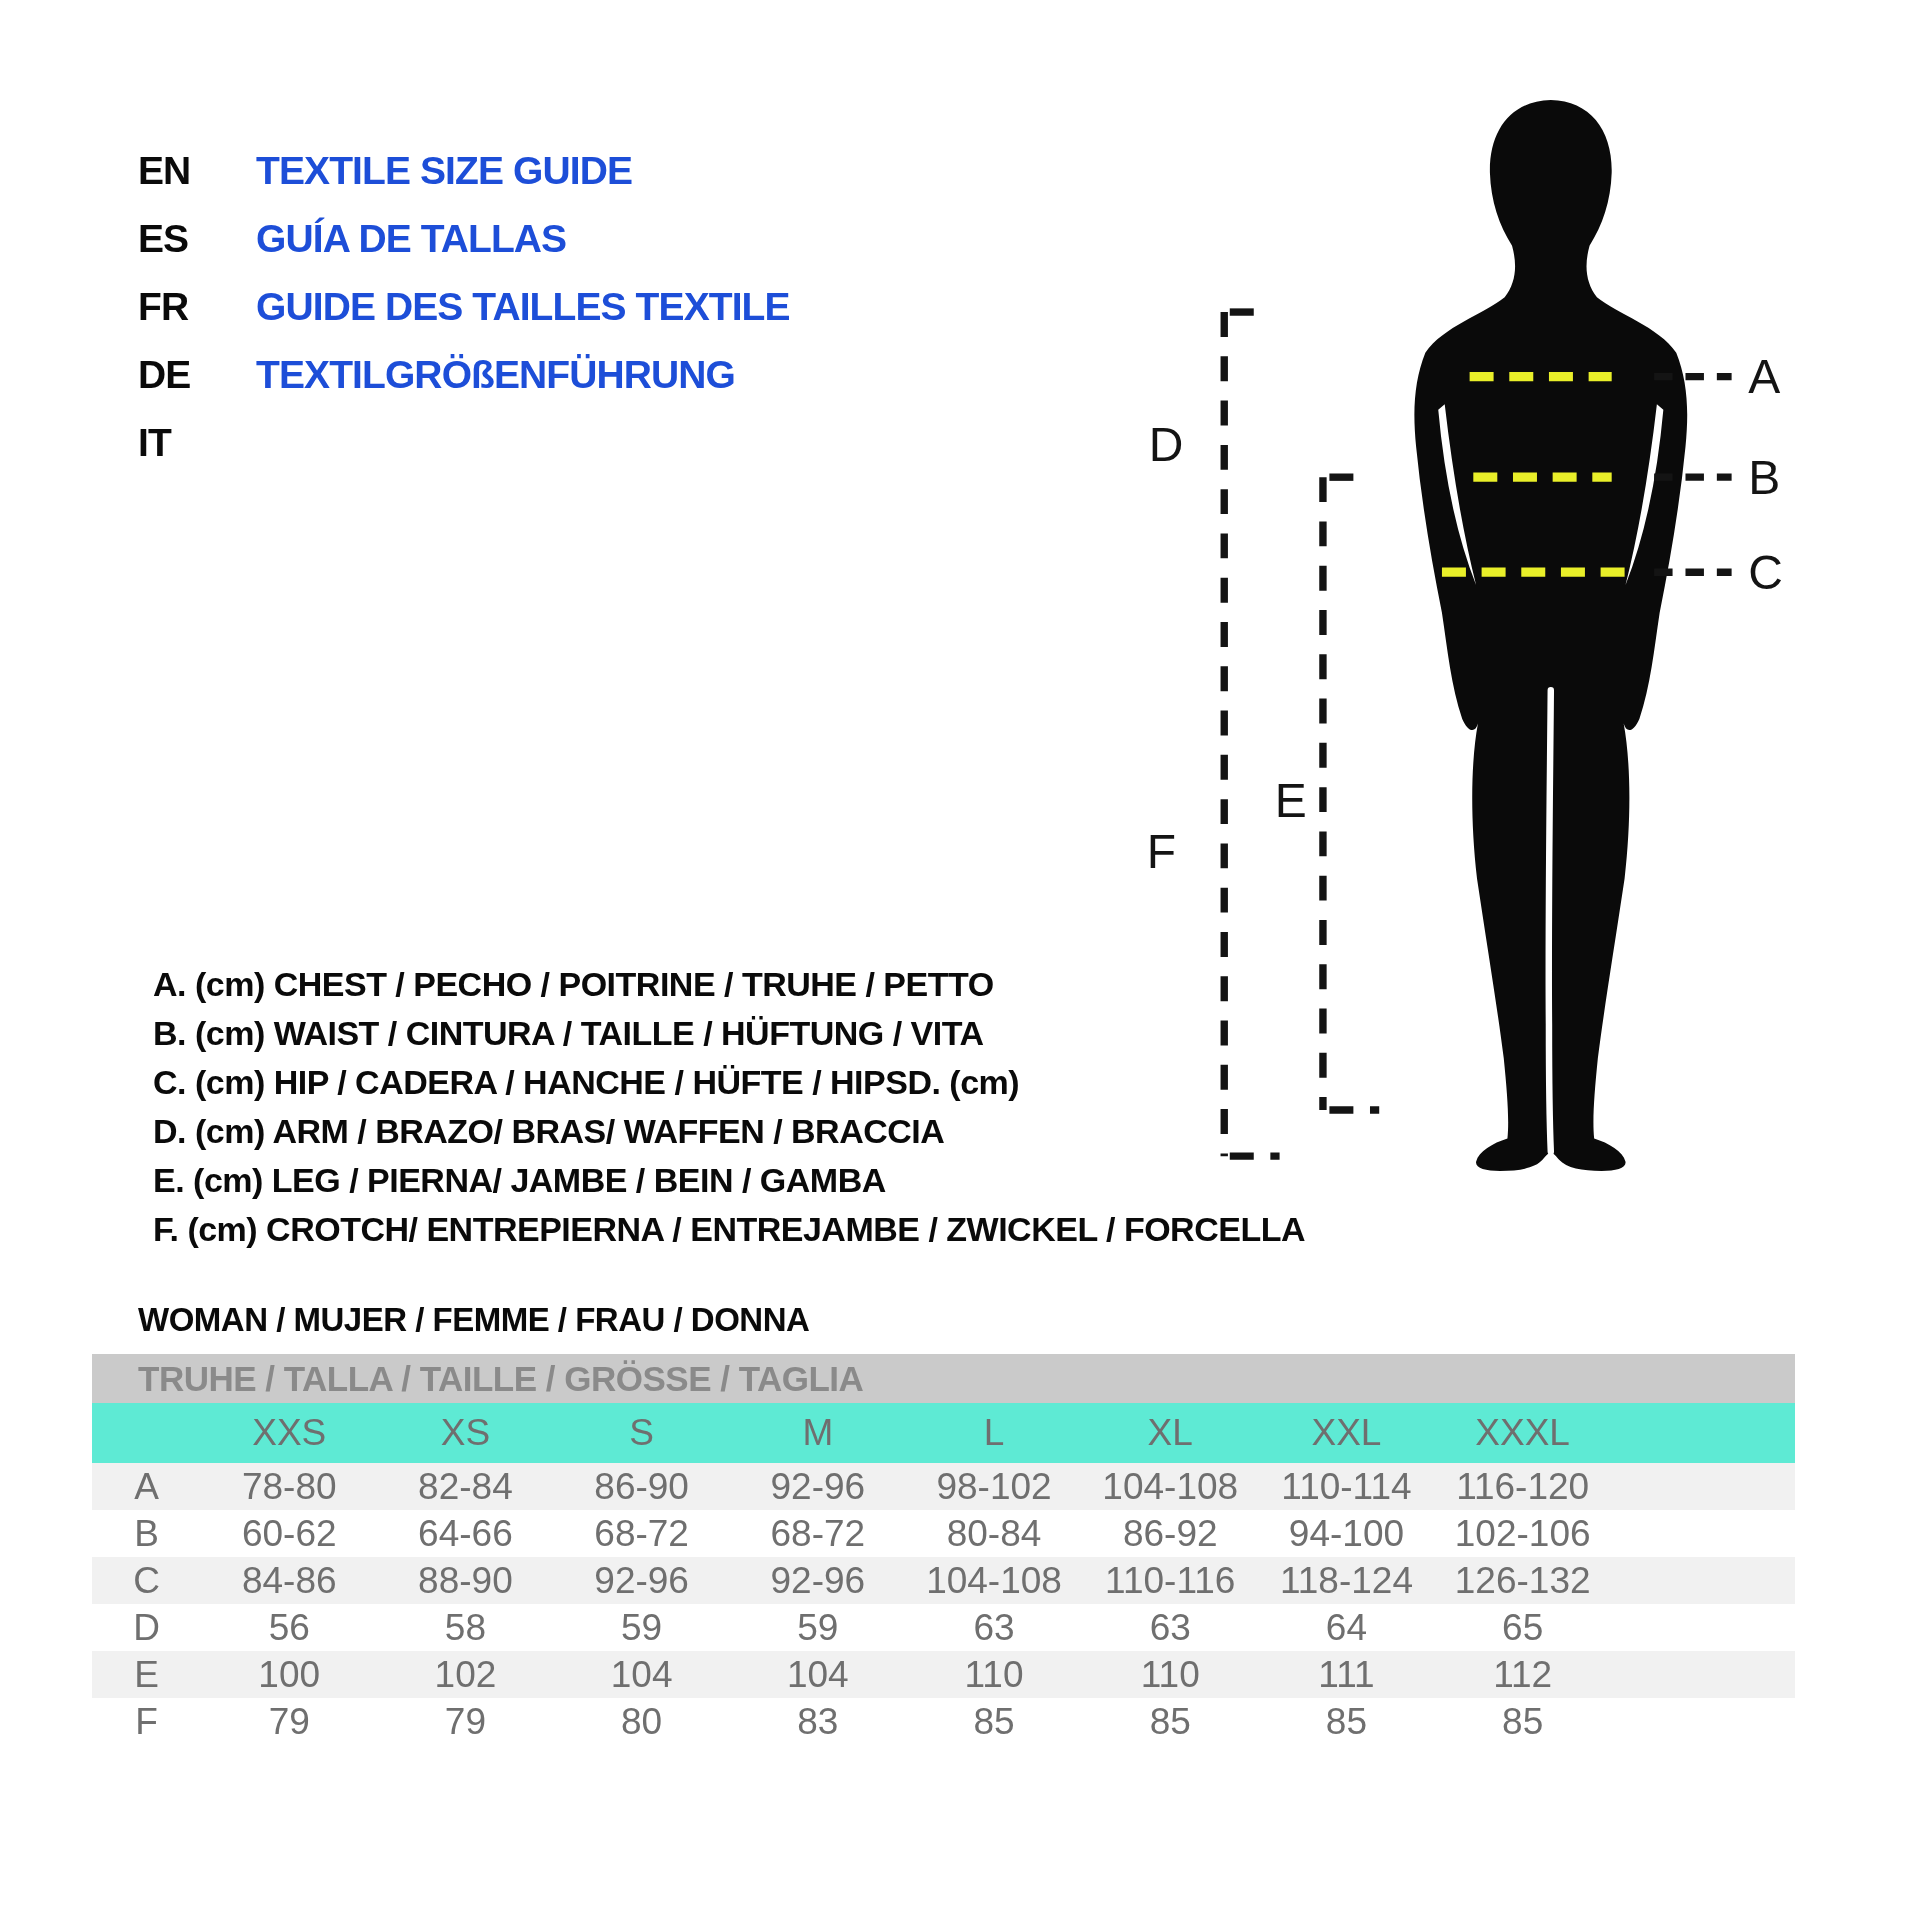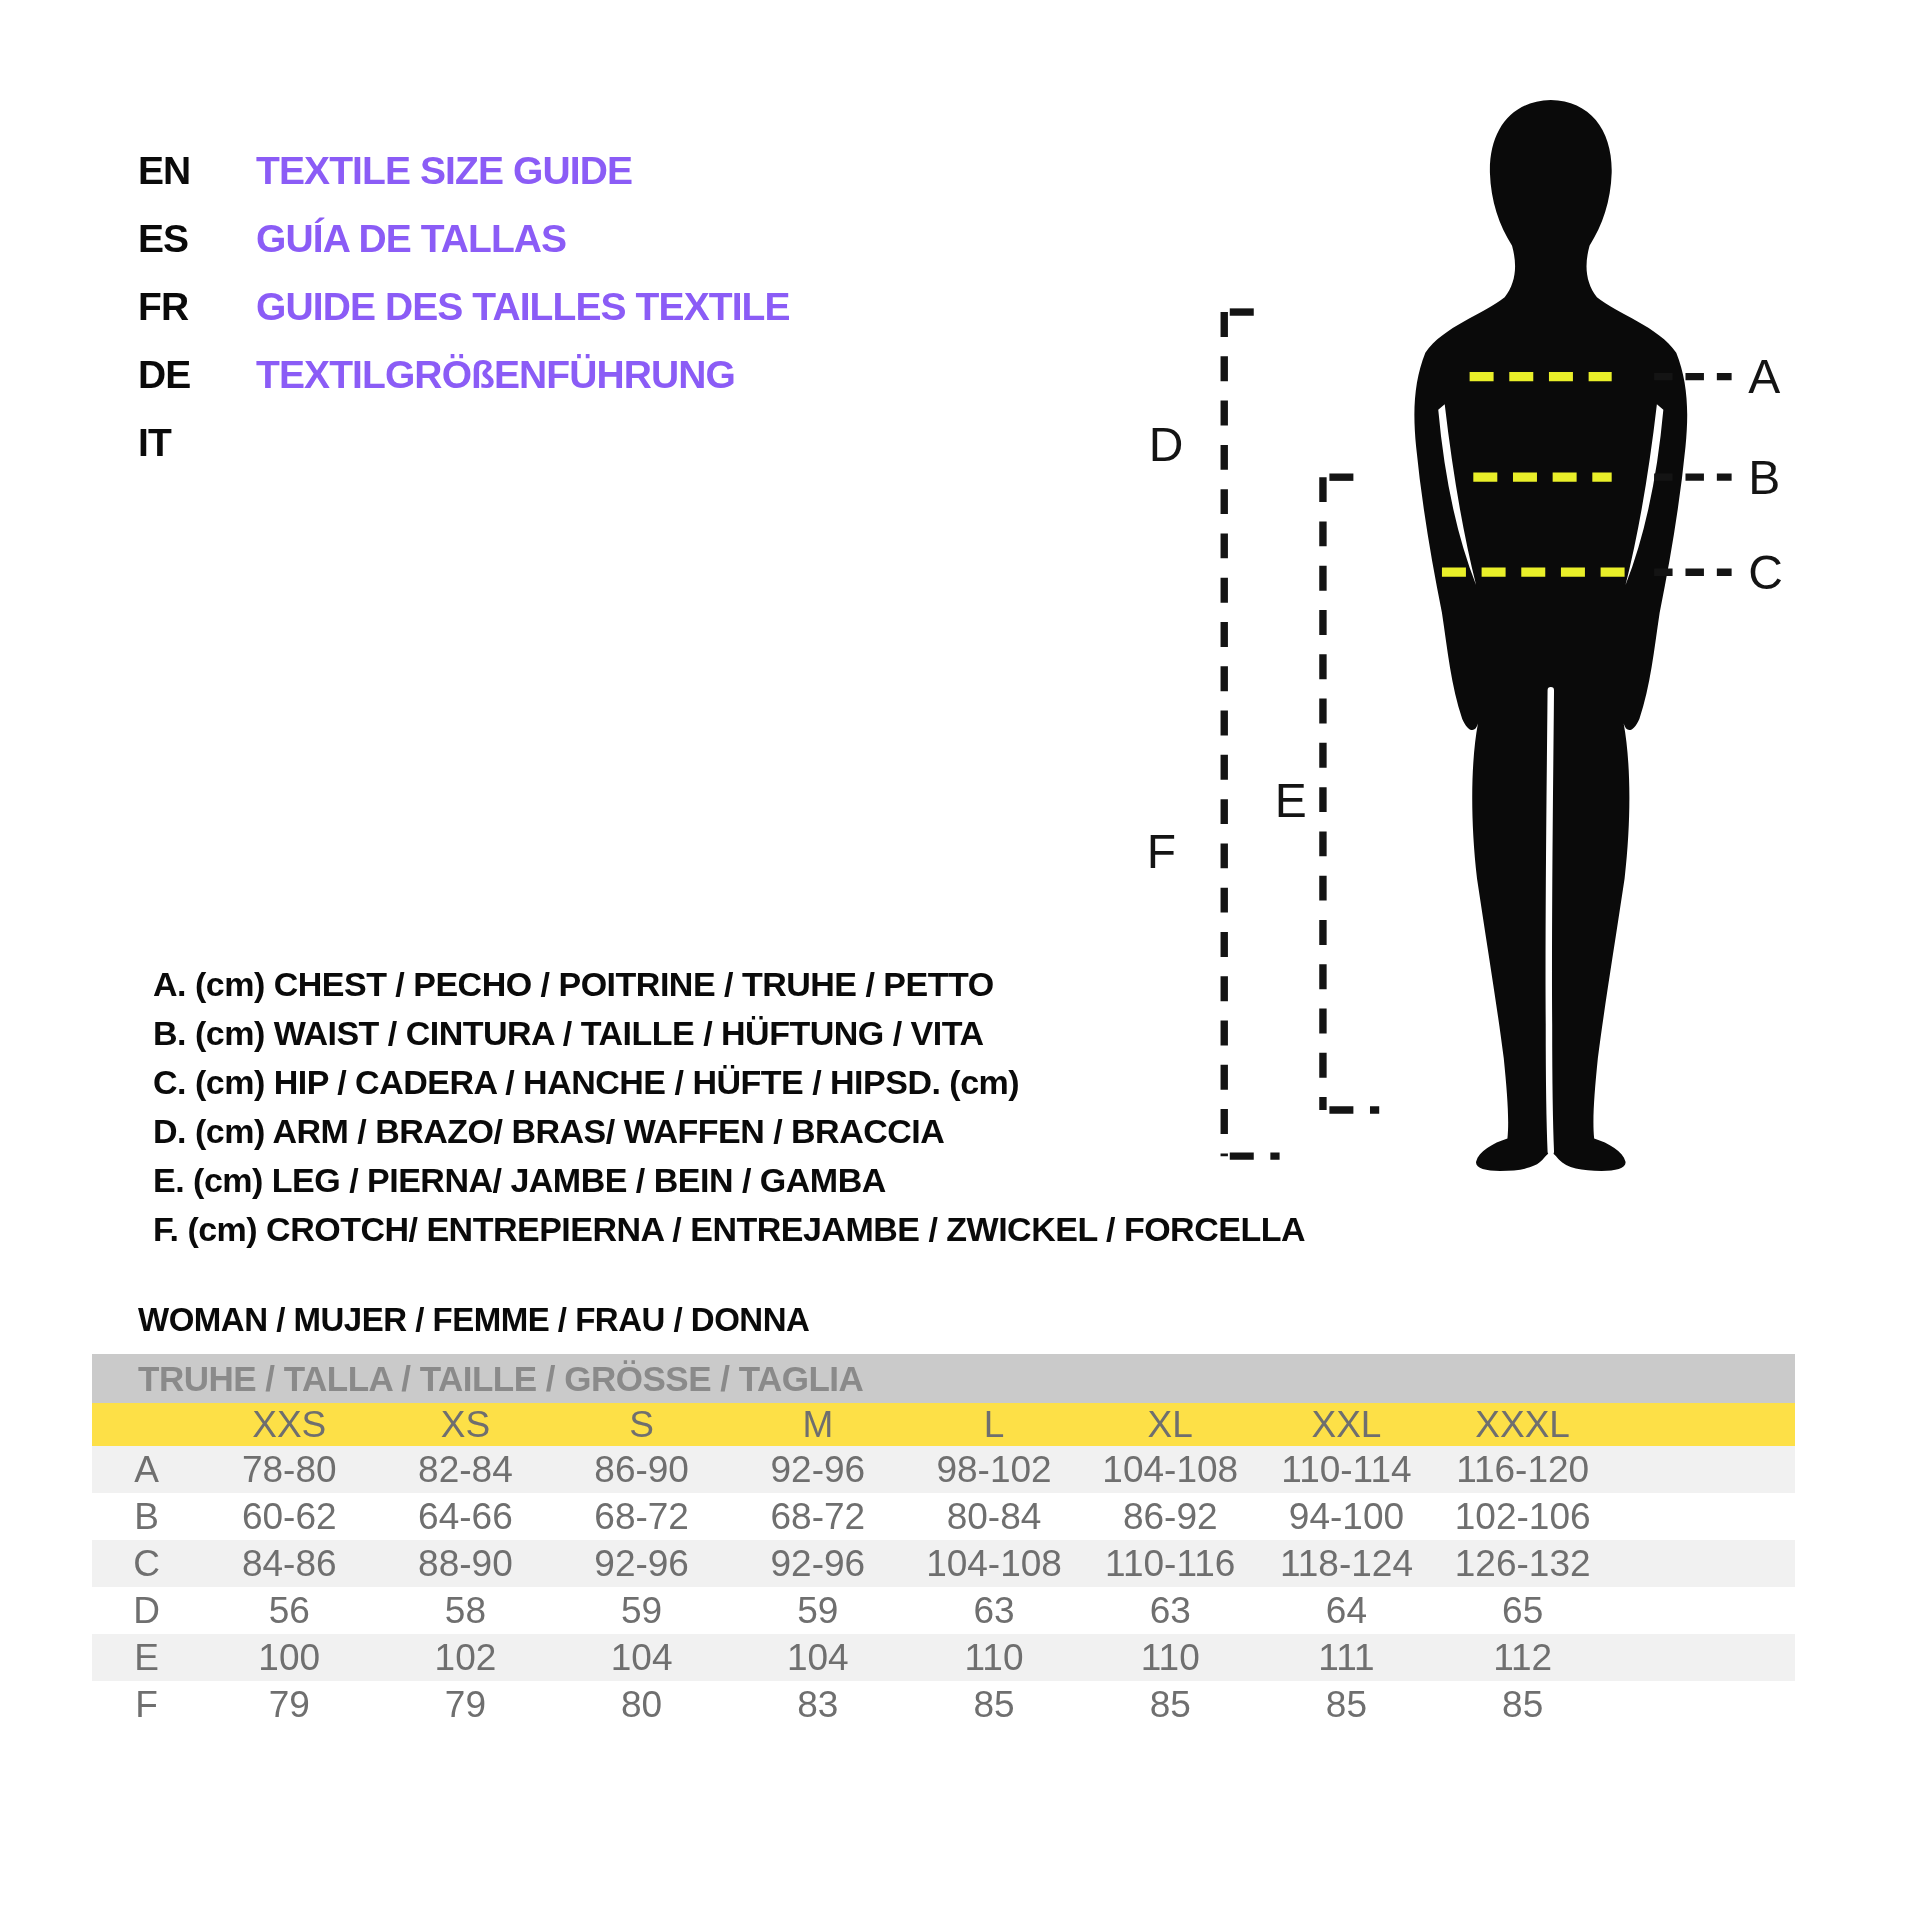--- a/index.html
+++ b/index.html
@@ -11,21 +11,21 @@
     overflow:hidden;
   }
   
   .lang-block{position:absolute;left:138px;top:129px;}
   .lang-row{display:flex;height:52px;align-items:center;margin-top:16px;}
   .lang-code{
     width:118px;flex:0 0 118px;
     font-size:39px;font-weight:bold;color:#0a0a0a;letter-spacing:-0.9px;
   }
   .lang-title{
-    font-size:39px;font-weight:bold;color:#8b5cf6;letter-spacing:-0.9px;
+    font-size:39px;font-weight:bold;color:#1d4ed8;letter-spacing:-0.9px;
     white-space:nowrap;
   }
   
   .figure-wrap{position:absolute;left:1108px;top:74px;width:738px;height:1144px;}
   .figure-wrap svg{display:block;width:738px;height:1144px;}
   .measure-letter{
     font-family:"Liberation Sans", sans-serif;
     font-size:52px;fill:#141414;
   }
   
@@ -52,21 +52,21 @@
   }
   table.sizes{
     border-collapse:collapse;table-layout:fixed;width:1703px;
   }
   table.sizes td,table.sizes th{
     padding:0;border:0;font-weight:normal;
     font-size:37px;color:#6f6f6f;text-align:center;
     height:47px;vertical-align:middle;
     overflow:hidden;white-space:nowrap;
   }
-  table.sizes thead th{height:43px;background:#fde047;}
+  table.sizes thead th{height:60px;background:#5eead4;}
   td.row-label{text-align:left;padding-left:46px;}
   tr.striped td{background:#f1f1f1;}
   tr.plain td{background:#ffffff;}
 </style>
 </head>
 <body>
 
 <div class="canvas">
 
   <div class="lang-block">

